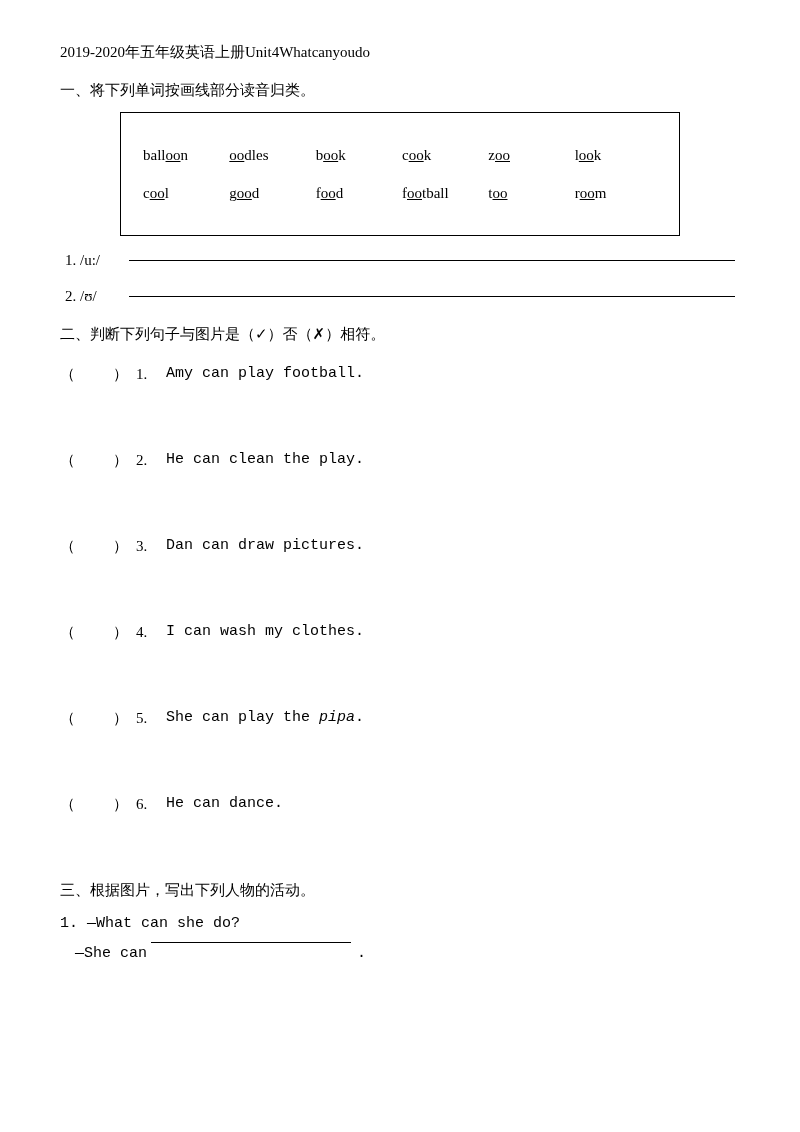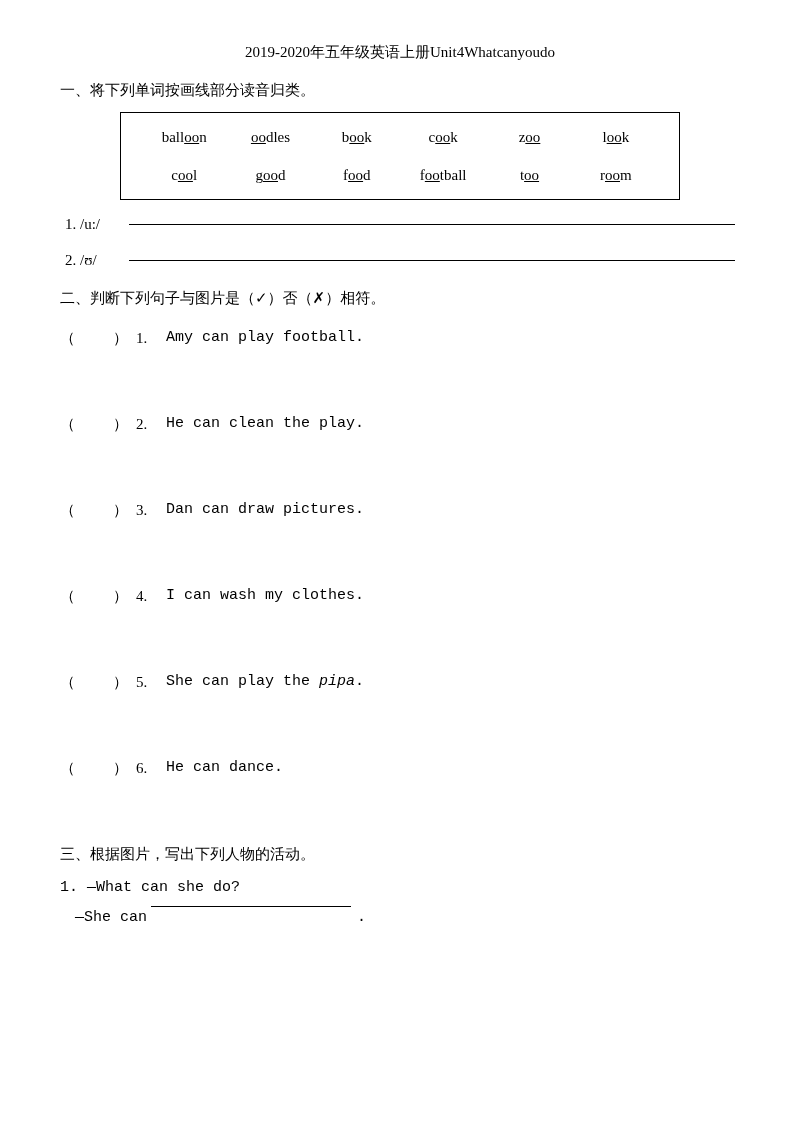--- a/index.html
+++ b/index.html
@@ -13,44 +13,42 @@
       font-family: "SimSun", "宋体", serif;
       font-size: 15px;
       color: #000;
       width: 800px;
       min-height: 1132px;
       padding: 40px 60px;
       line-height: 1.6;
     }
 
     .title-section {
-      text-align: center;
       margin-bottom: 8px;
     }
 
     .title-line {
       font-size: 15px;
       font-family: "SimSun", serif;
     }
 
     .section-header {
       font-size: 15px;
       margin: 14px 0 10px 0;
       font-family: "SimSun", serif;
     }
 
     .word-table {
       border: 1px solid #000;
       margin: 10px auto;
-      padding: 8px 20px;
+      padding: 26px 20px;
       width: 560px;
       display: grid;
       grid-template-columns: repeat(6, 1fr);
       gap: 6px 0;
-      text-align: center;
     }
 
     .word-cell {
       font-size: 15px;
       padding: 4px 2px;
       font-family: "Times New Roman", serif;
     }
 
     .word-underline {
       text-decoration: underline;

